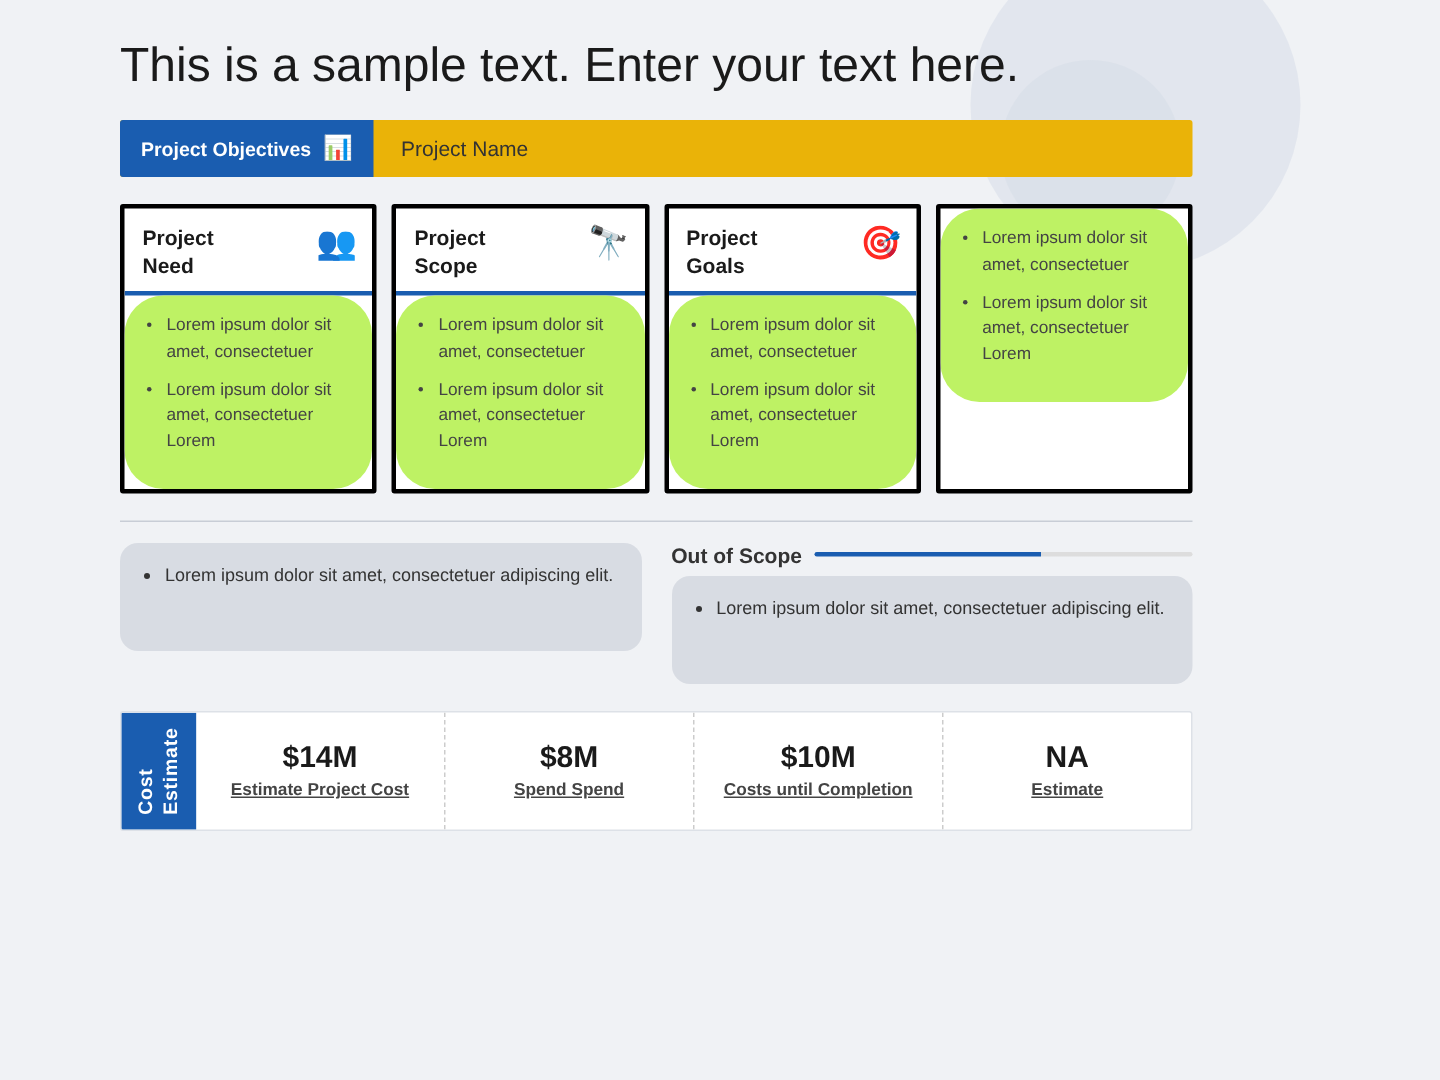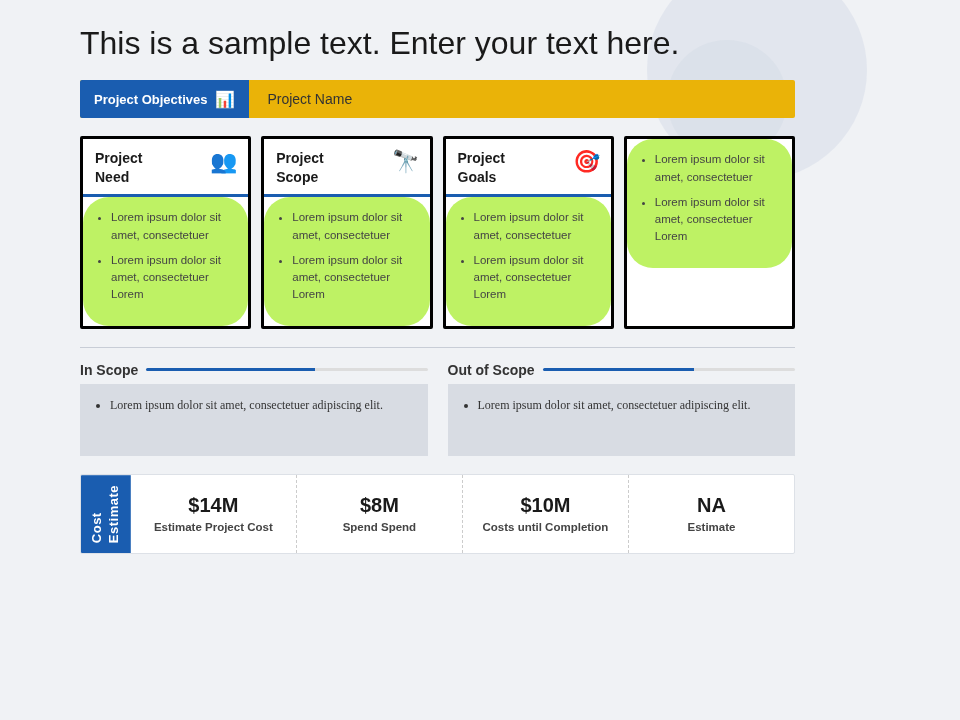--- a/index.html
+++ b/index.html
@@ -157,24 +157,23 @@
       white-space: nowrap;
     }
     .scope-line {
       flex: 1;
       height: 3px;
       background: linear-gradient(to right, #1a5db0 60%, #ddd 60%);
       border-radius: 2px;
     }
     .scope-content {
       background: #d8dce3;
-      border-radius: 0;
+      border-radius: 12px;
       padding: 12px 14px 14px 16px;
       min-height: 72px;
-      font-family: Liberation Serif, serif;
     }
     .scope-content ul {
       list-style: disc;
       padding-left: 14px;
       color: #333;
       font-size: 12px;
       line-height: 1.5;
     }
 
     
@@ -223,20 +222,21 @@
       font-size: 20px;
       font-weight: 700;
       color: #1a1a1a;
       margin-bottom: 4px;
     }
     .cost-desc {
       font-size: 11.5px;
       color: #444;
       font-weight: 600;
       text-align: center;
+      text-decoration: underline;
     }
 
     
     .divider {
       height: 1px;
       background: #c8cdd6;
       margin-bottom: 14px;
     }
   </style>
 </head>
@@ -303,24 +303,20 @@
               <li>Lorem ipsum dolor sit amet, consectetuer Lorem</li>
             </ul>
           </div>
         </div>
       </div>
 
     <div class="divider"></div>
 
     <div class="scope-row">
       <div class="scope-block">
-        <div class="scope-header">
-          <span class="scope-title">In Scope</span>
-          <div class="scope-line"></div>
-        </div>
         <div class="scope-content">
           <ul>
             <li>Lorem ipsum dolor sit amet, consectetuer adipiscing elit.</li>
           </ul>
         </div>
       </div>
       <div class="scope-block">
         <div class="scope-header">
           <span class="scope-title">Out of Scope</span>
           <div class="scope-line"></div>

